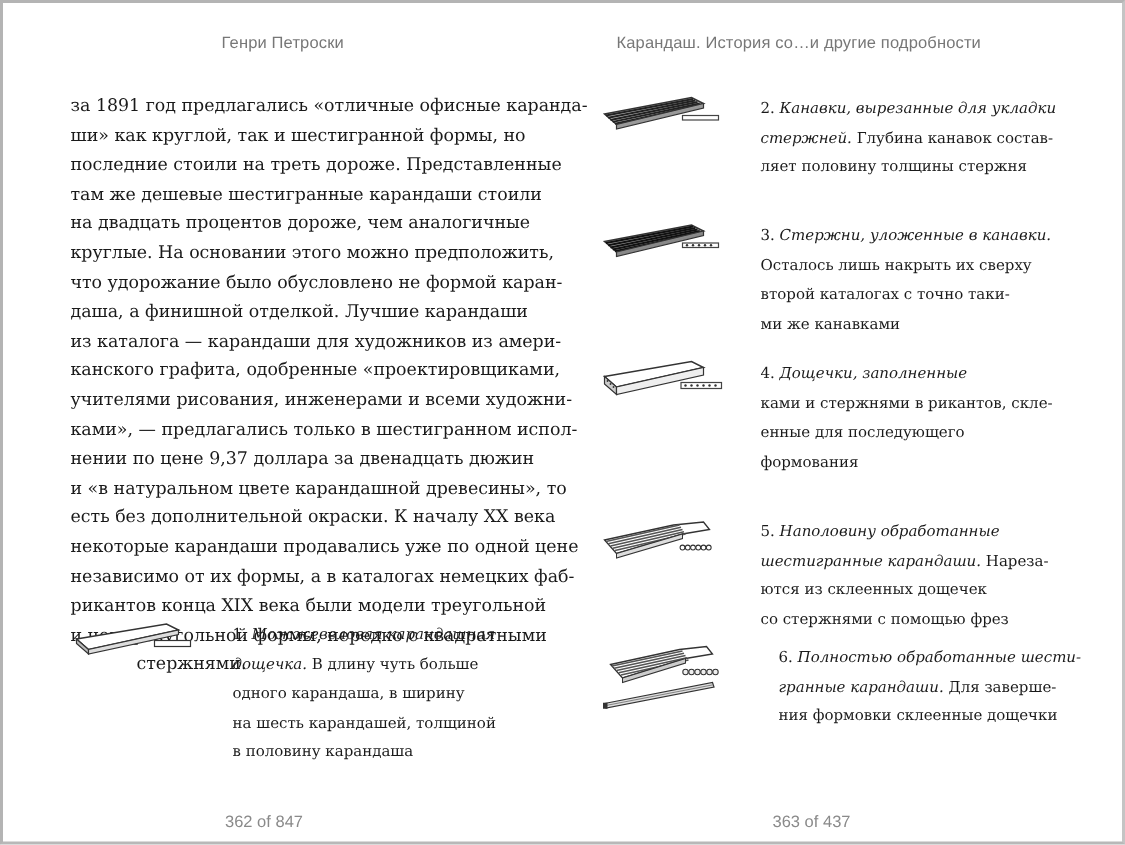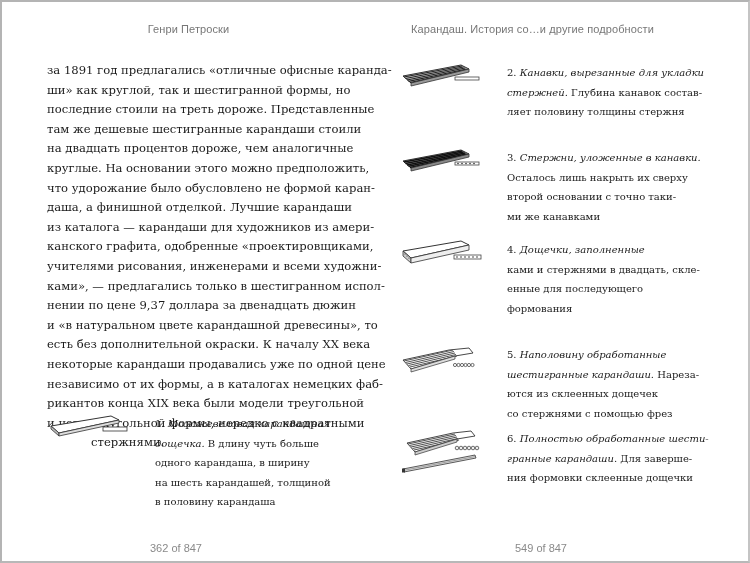--- a/index.html
+++ b/index.html
@@ -132,21 +132,21 @@
             <circle cx="59" cy="15.5" r="0.8"></circle>
             <circle cx="63" cy="15.5" r="0.8"></circle>
             <circle cx="67" cy="15.5" r="0.8"></circle>
             <circle cx="71" cy="15.5" r="0.8"></circle>
             <circle cx="75" cy="15.5" r="0.8"></circle>
           </g>
       </svg>
       <div class="caption" style="margin-left:18px;">
         <span class="line"><span>3.</span> <i>Стержни, уложенные в канавки.</i></span>
         <span class="line"><i></i><span>Осталось лишь накрыть их сверху</span></span>
-        <span class="line">второй основании с точно таки-</span>
+        <span class="line">второй каталогах с точно таки-</span>
         <span class="line">ми же канавками</span>
       </div>
     </div>
 
     <div class="fig" style="left:24px; top:238px;">
       <svg class="illus" viewBox="0 0 90 60" width="90" height="60">
         <polygon points="4,11 62,1 70,5 12,18" fill="#fff" stroke="#333" stroke-width="1"></polygon>
         <polygon points="4,11 12,18 12,23 4,16" fill="#ccc" stroke="#333" stroke-width="0.8"></polygon>
         <polygon points="12,18 70,5 70,10 12,23" fill="#eee" stroke="#333" stroke-width="0.8"></polygon>
         <g fill="#333">
@@ -159,21 +159,21 @@
             <circle cx="58" cy="17" r="0.8"></circle>
             <circle cx="62" cy="17" r="0.8"></circle>
             <circle cx="66" cy="17" r="0.8"></circle>
             <circle cx="70" cy="17" r="0.8"></circle>
             <circle cx="74" cy="17" r="0.8"></circle>
             <circle cx="78" cy="17" r="0.8"></circle>
           </g>
       </svg>
       <div class="caption" style="margin-left:18px;">
         <span class="line"><span>4.</span> <i>Дощечки, заполненные</i></span>
-        <span class="line">ками и стержнями в двадцать, скле-</span>
+        <span class="line">ками и стержнями в рикантов, скле-</span>
         <span class="line">енные для последующего</span>
         <span class="line">формования</span>
       </div>
     </div>
 
     <div class="fig" style="left:24px; top:343px;">
       <svg class="illus" viewBox="0 0 90 60" width="90" height="60">
         <polygon points="4,15 50,5 70,3 74,8 56,11 12,24" fill="#fff" stroke="#333" stroke-width="0.9"></polygon>
         <g stroke="#555" stroke-width="1">
           <line x1="5" y1="16" x2="54" y2="5"></line>
@@ -216,22 +216,22 @@
             <circle cx="62" cy="19" r="1.8"></circle>
             <circle cx="66" cy="19" r="1.8"></circle>
             <circle cx="70" cy="19" r="1.8"></circle>
             <circle cx="74" cy="19" r="1.8"></circle>
             <circle cx="78" cy="19" r="1.8"></circle>
         </g>
         <polygon points="4,40 76,26 77,29 5,43" fill="#ddd" stroke="#333" stroke-width="0.8"></polygon>
         <line x1="4" y1="41.5" x2="76.5" y2="27.5" stroke="#777" stroke-width="0.6"></line>
         <rect x="3" y="39.5" width="3" height="4" fill="#333"></rect>
       </svg>
-      <div class="caption" style="margin-left:18px;">
+      <div class="caption" style="margin-left:30px;">
         <span class="line"><span>6.</span> <i>Полностью обработанные шести-</i></span>
         <span class="line"><i>гранные карандаши.</i><span> Для заверше-</span></span>
         <span class="line">ния формовки склеенные дощечки</span>
       </div>
     </div>
 
-    <div class="page-num" style="left:140px;">549 of 847</div>
+    <div class="page-num" style="left:140px;">363 of 437</div>
   </div>
 </div>
 
 </body></html>

